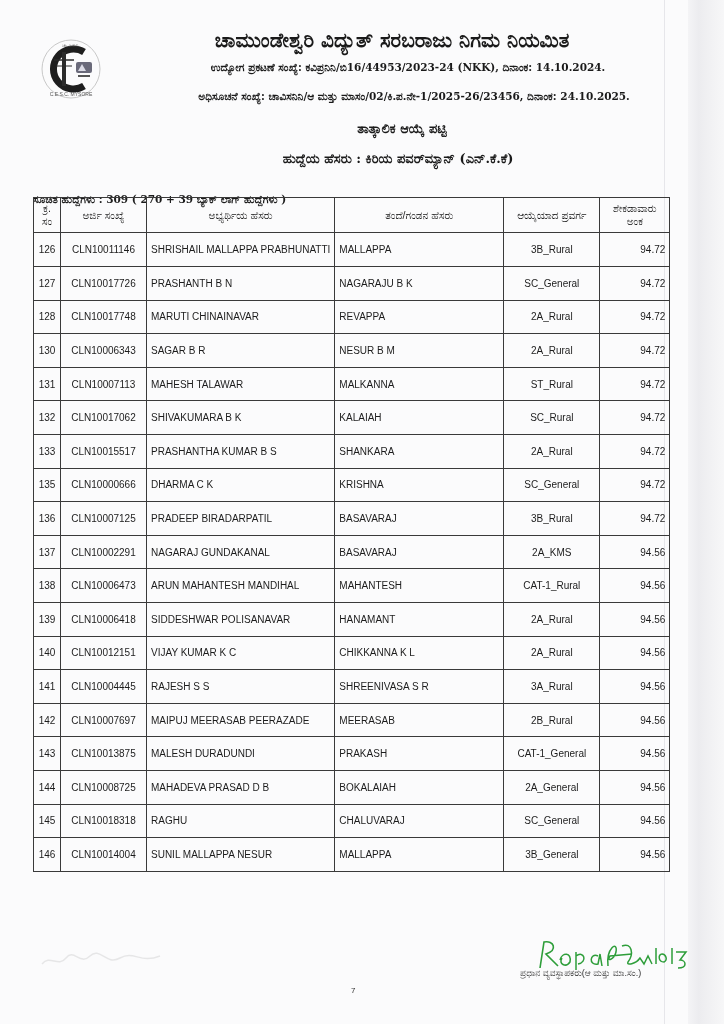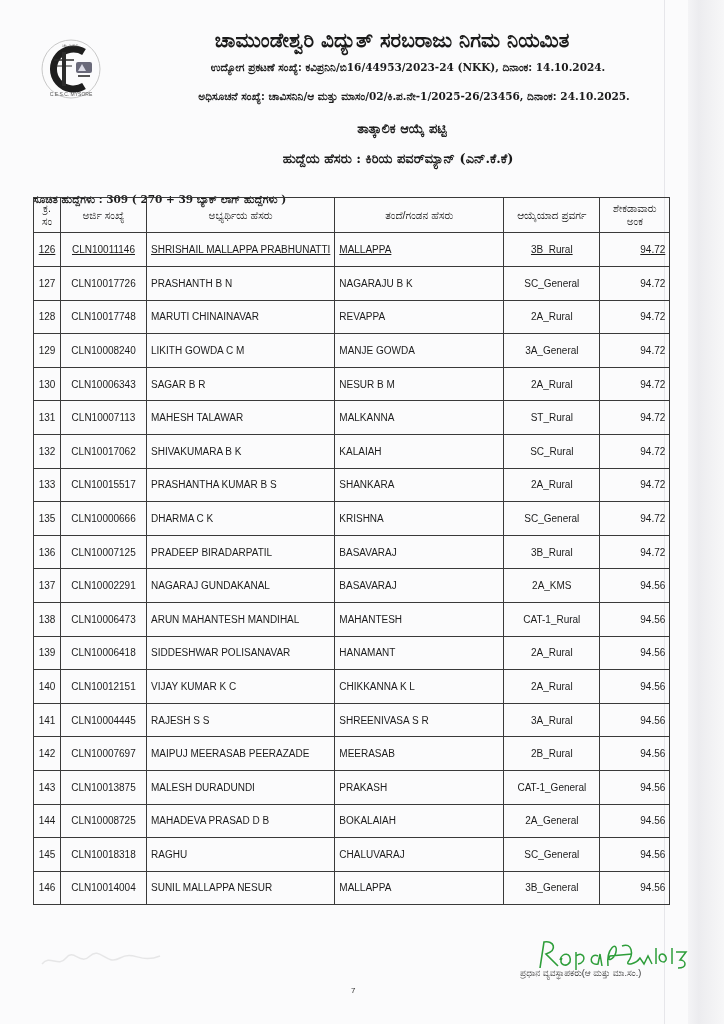--- a/index.html
+++ b/index.html
@@ -47,21 +47,21 @@
       white-space: normal;
     }
     table.results td { height: 32.6px; }
     td.c-no { text-align: center; padding: 0 2px; }
     td.c-app { text-align: center; margin-left: 16px; }
     td.c-name { text-align: left; margin-left: 18px; }
     td.c-father { text-align: left; }
     td.c-cat { text-align: center; }
     td.c-marks { text-align: right; padding-right: 18px; }
     td.wrap { white-space: normal; line-height: 14px; }
-    tr.first td { height: 33px; text-decoration: underline; }
+    tr.first td { height: 33px; }
     .page-number {
       position: absolute; left: 351px; top: 986px; font-size: 8px; color: #333;
     }
     .signature {
       position: absolute; left: 536px; top: 938px; width: 160px; height: 34px;
     }
     .sign-desig {
       position: absolute; left: 520px; top: 968px; font-size: 9px; color: #333;
     }
     .sign-office {
@@ -136,28 +136,20 @@
     </tr>
     <tr>
       <td class="c-no">128</td>
       <td class="c-app">CLN10017748</td>
       <td class="c-name">MARUTI CHINAINAVAR</td>
       <td class="c-father">REVAPPA</td>
       <td class="c-cat">2A_Rural</td>
       <td class="c-marks">94.72</td>
     </tr>
     <tr>
-      <td class="c-no">129</td>
-      <td class="c-app">CLN10008240</td>
-      <td class="c-name">LIKITH GOWDA C M</td>
-      <td class="c-father">MANJE GOWDA</td>
-      <td class="c-cat">3A_General</td>
-      <td class="c-marks">94.72</td>
-    </tr>
-    <tr>
       <td class="c-no">130</td>
       <td class="c-app">CLN10006343</td>
       <td class="c-name">SAGAR B R</td>
       <td class="c-father">NESUR B M</td>
       <td class="c-cat">2A_Rural</td>
       <td class="c-marks">94.72</td>
     </tr>
     <tr>
       <td class="c-no">131</td>
       <td class="c-app">CLN10007113</td>

